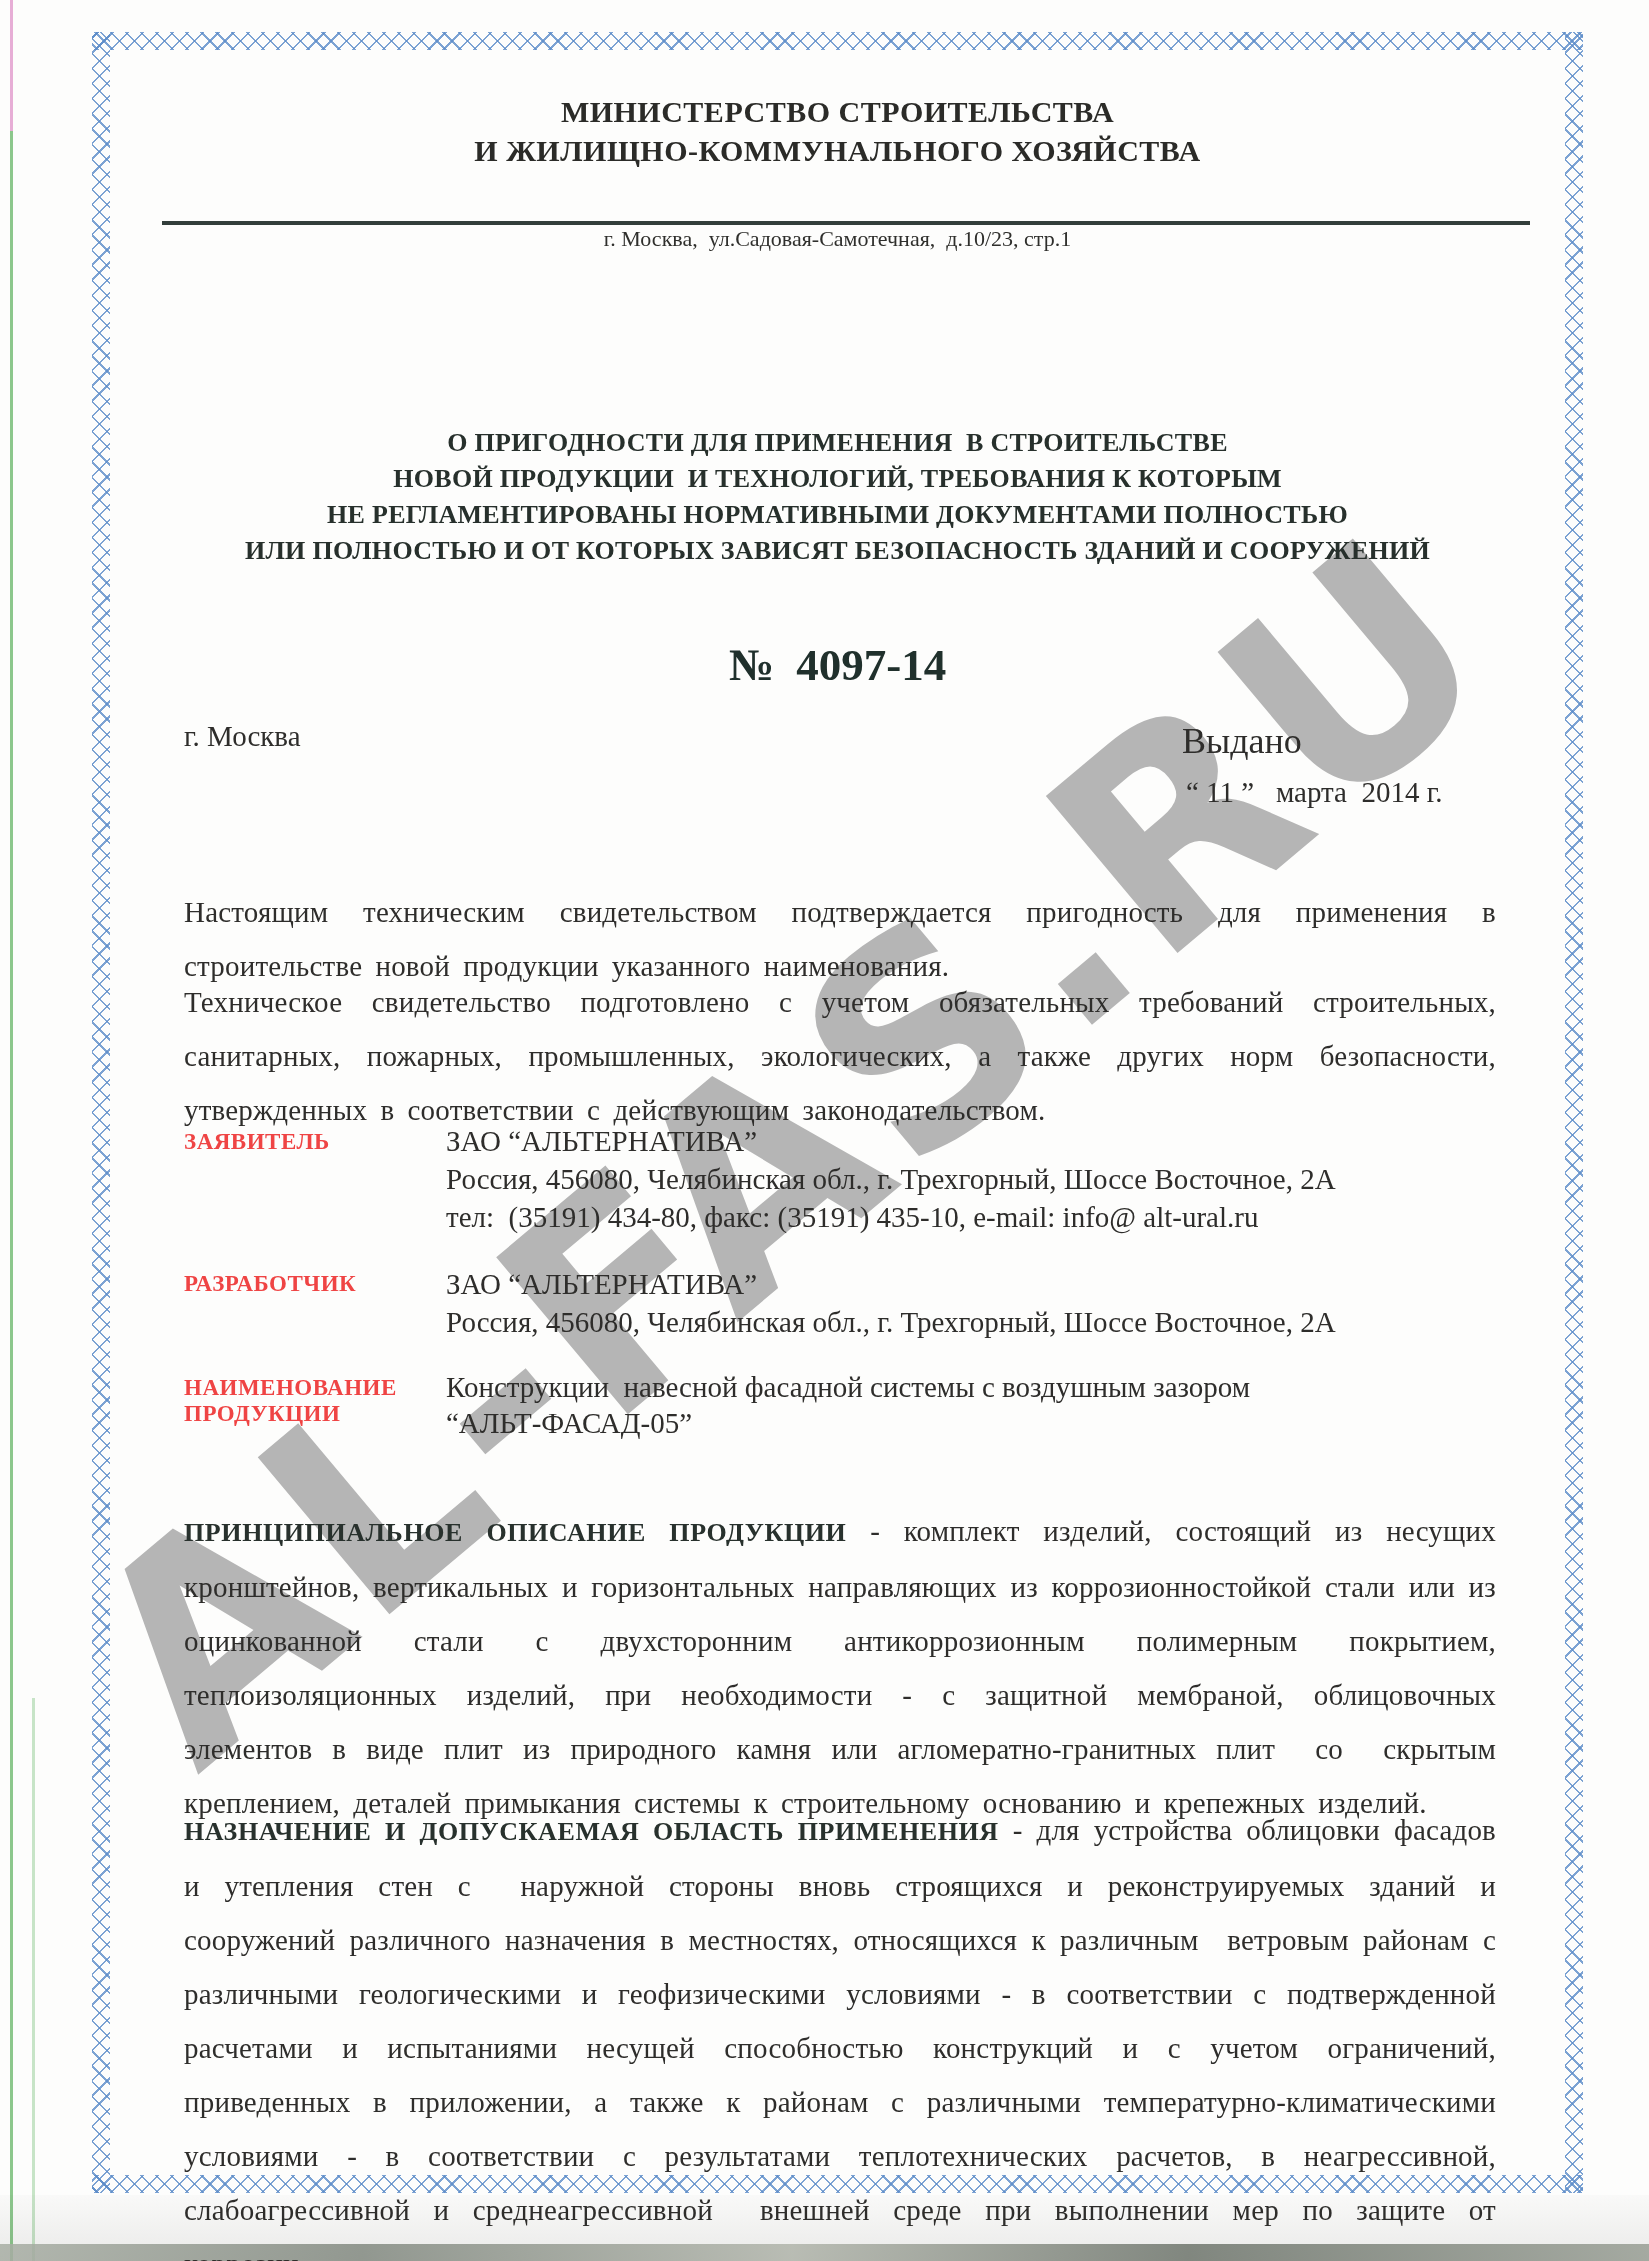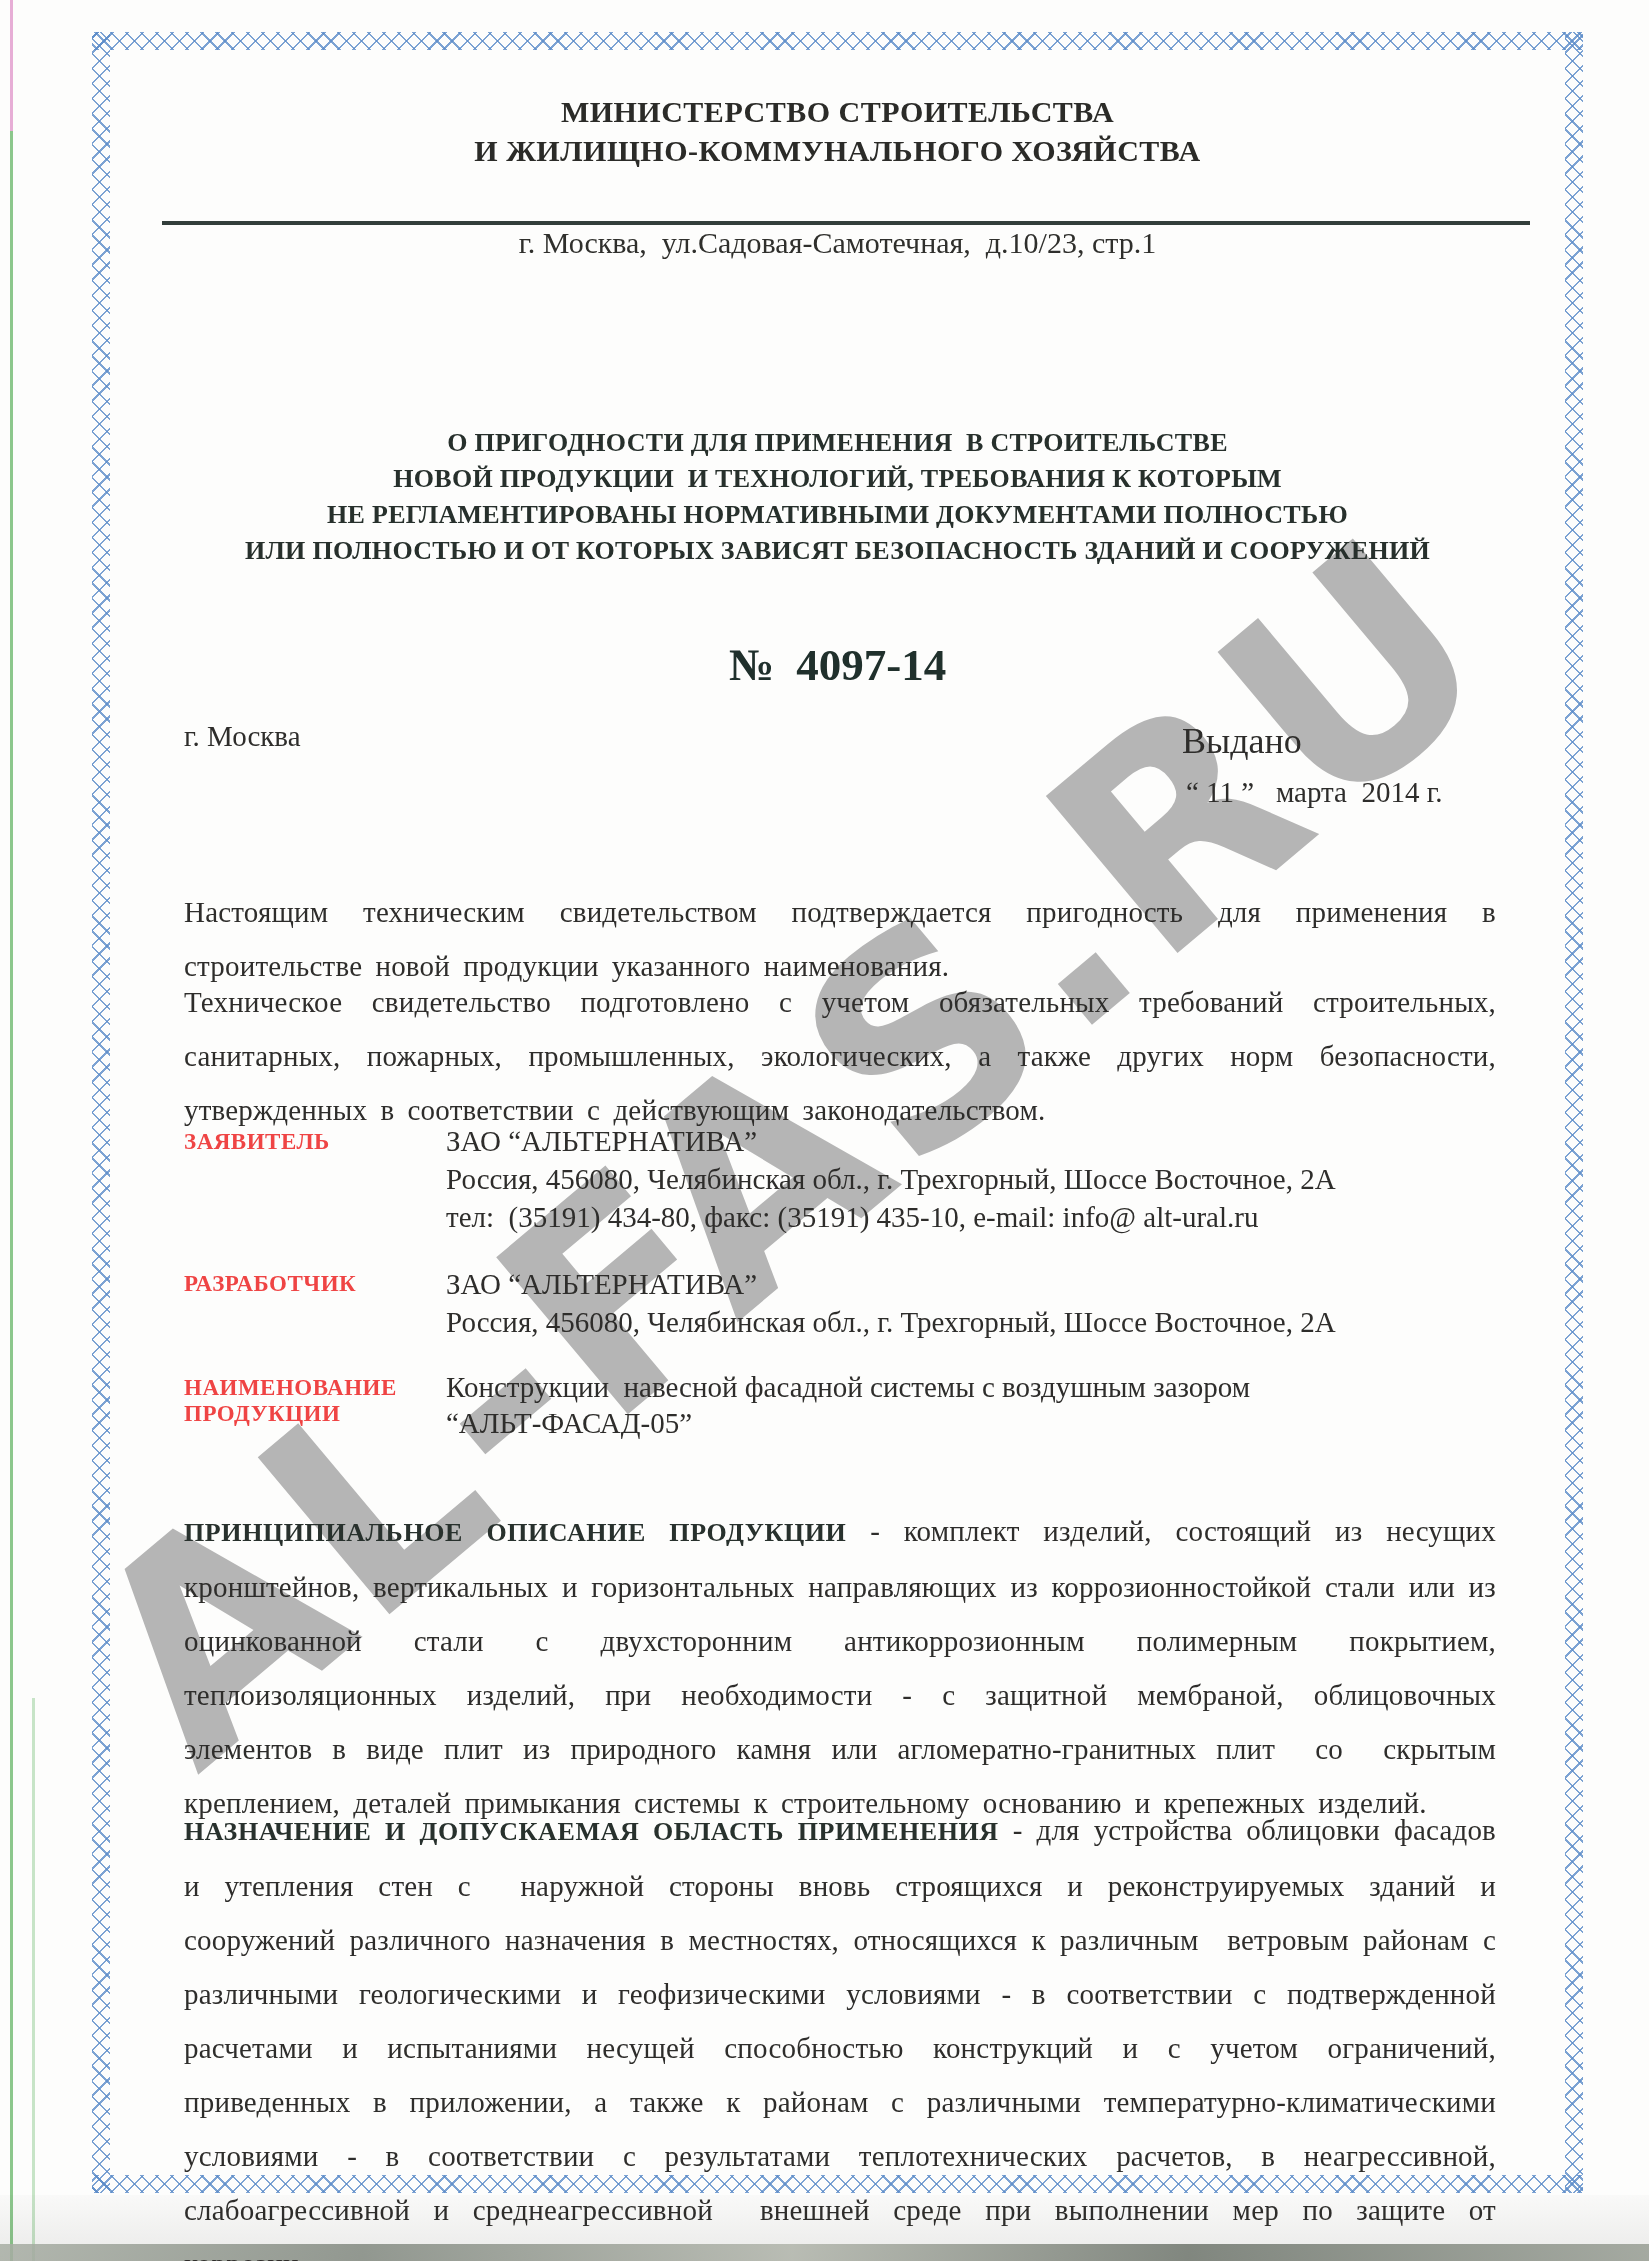--- a/index.html
+++ b/index.html
@@ -54,21 +54,21 @@
 
   .ministry {
     left: 92px; top: 92px; width: 1491px;
     text-align: center;
     font-weight: bold; font-size: 30px; line-height: 39px;
     color: #2b2b28; letter-spacing: 0.5px;
   }
   .header-rule { position:absolute; z-index:1; left:162px; top:221px; width:1368px; height:3.9px; background:#333e3b; }
   .address {
     left: 92px; top: 226px; width: 1491px;
-    text-align: center; font-size: 30px; color: #2f2f2c;
+    text-align: center; font-size: 22px; color: #2f2f2c;
   }
   .doc-title {
     left: 92px; top: 320px; width: 1491px;
     text-align: center; font-weight: bold; font-size: 56px;
     letter-spacing: 1.9px; color: #2b5aa7;
   }
   .subtitle {
     left: 92px; top: 425px; width: 1491px;
     text-align: center; font-weight: bold; font-size: 26px; line-height: 36px;
     color: #27302c; letter-spacing: 0.3px;

